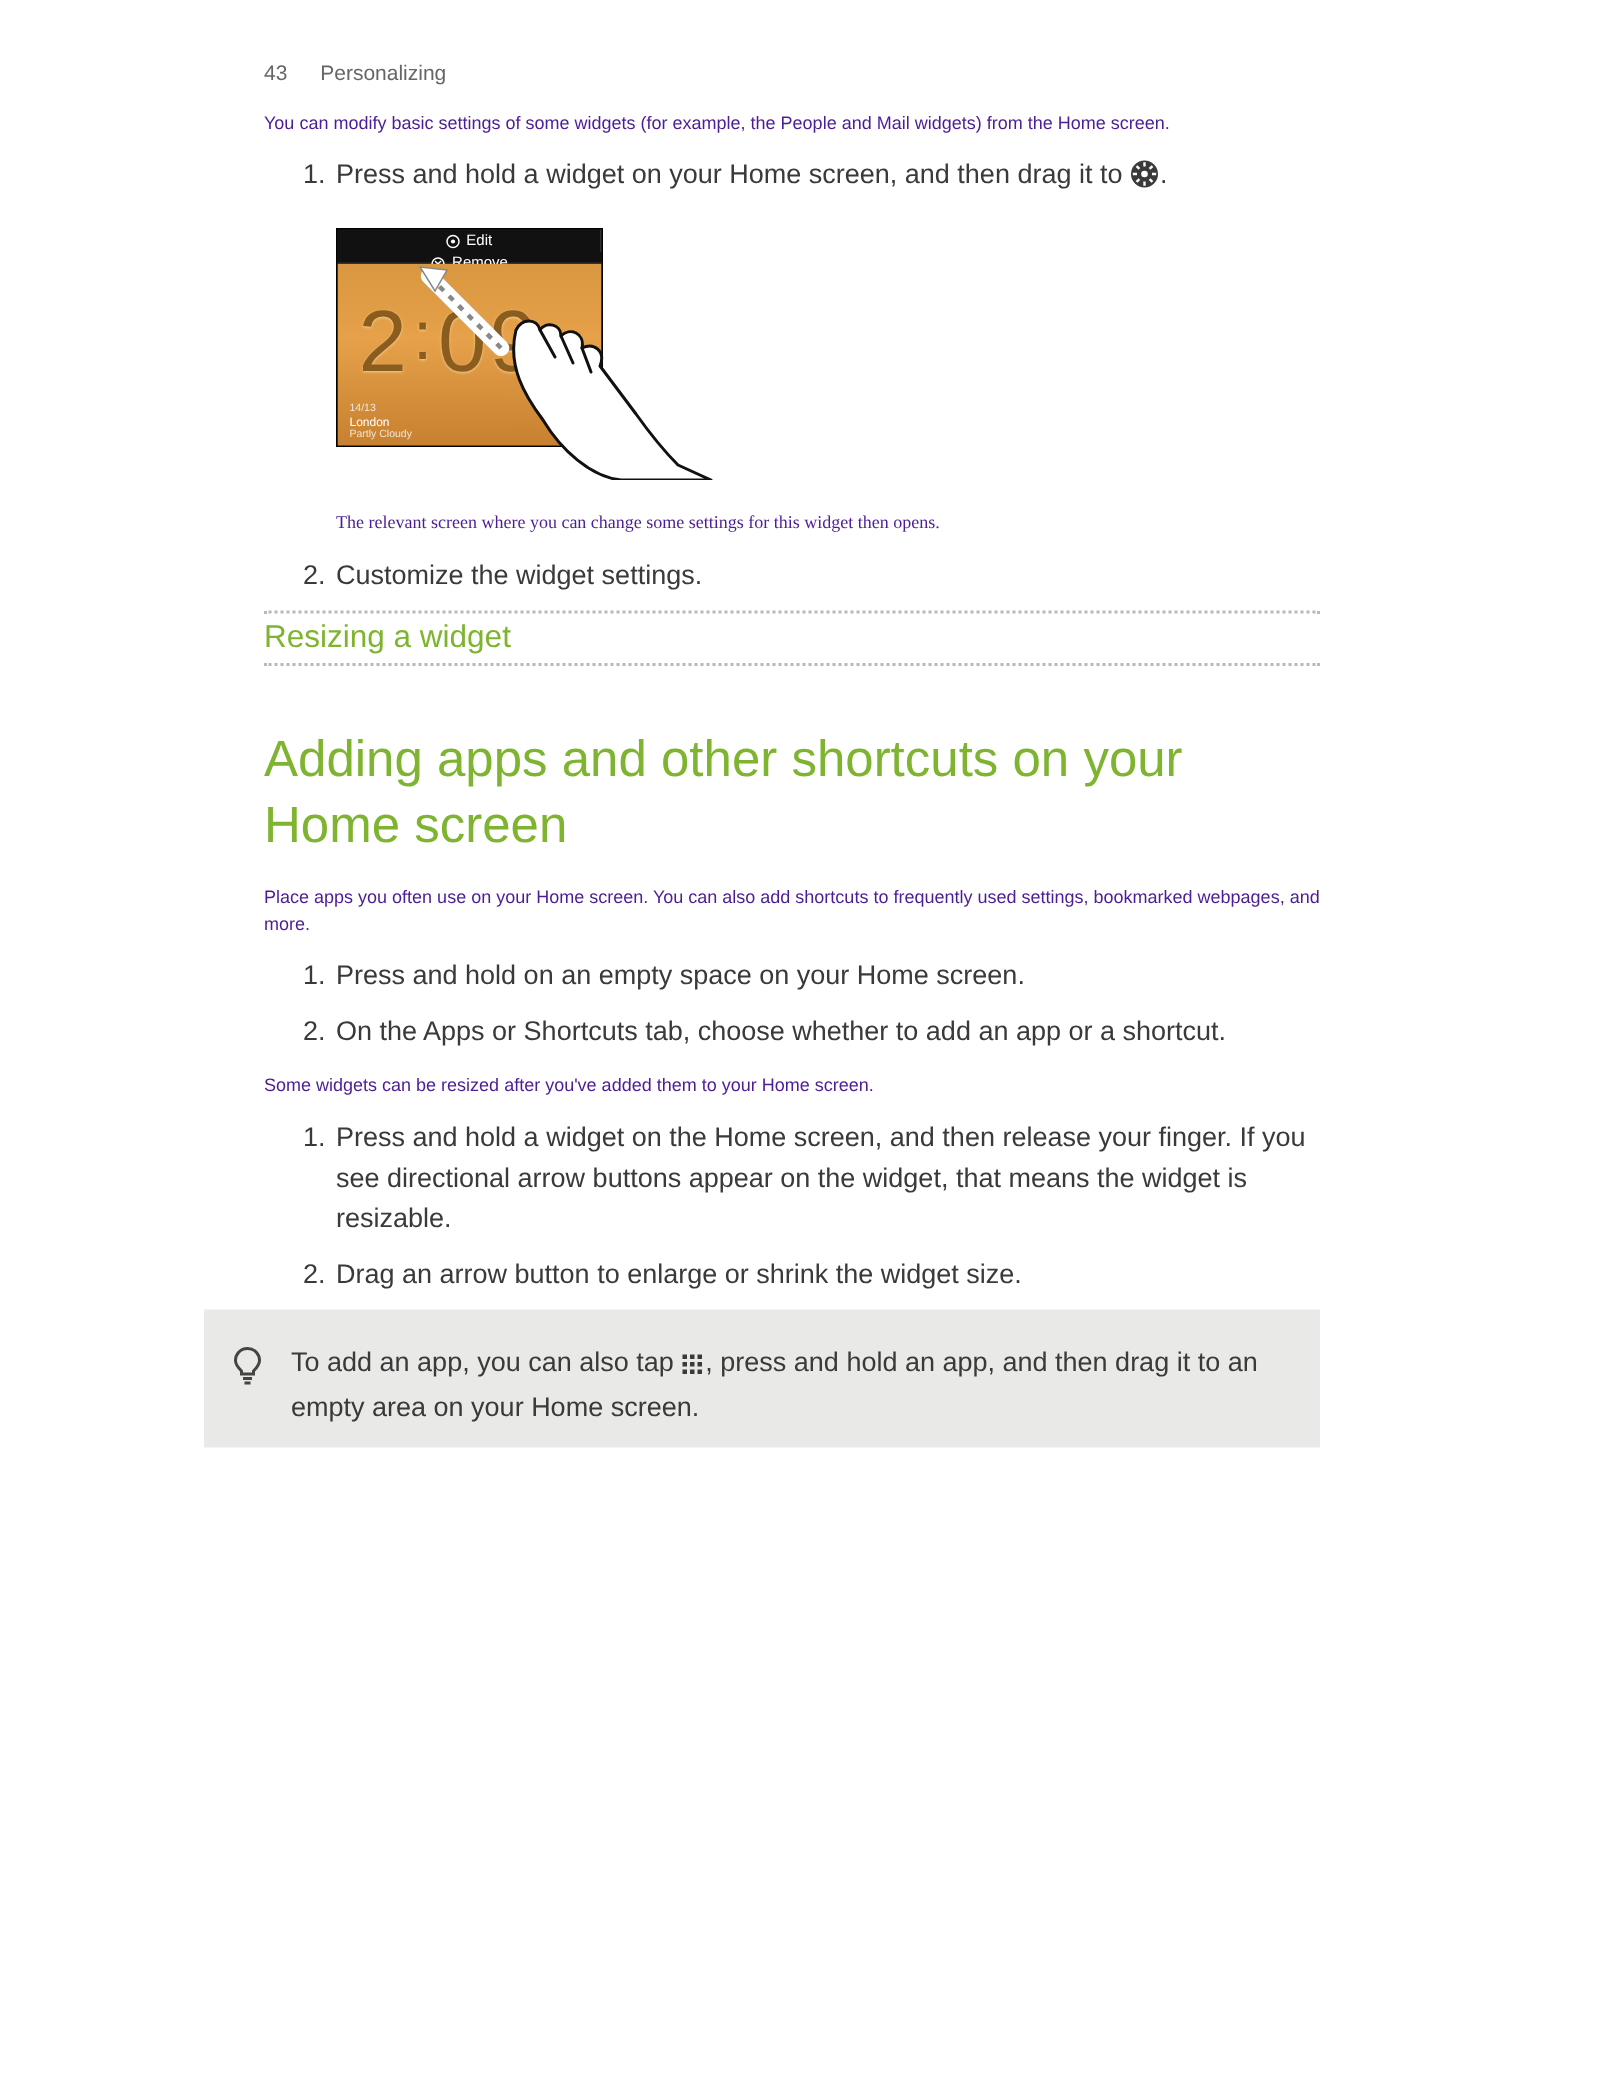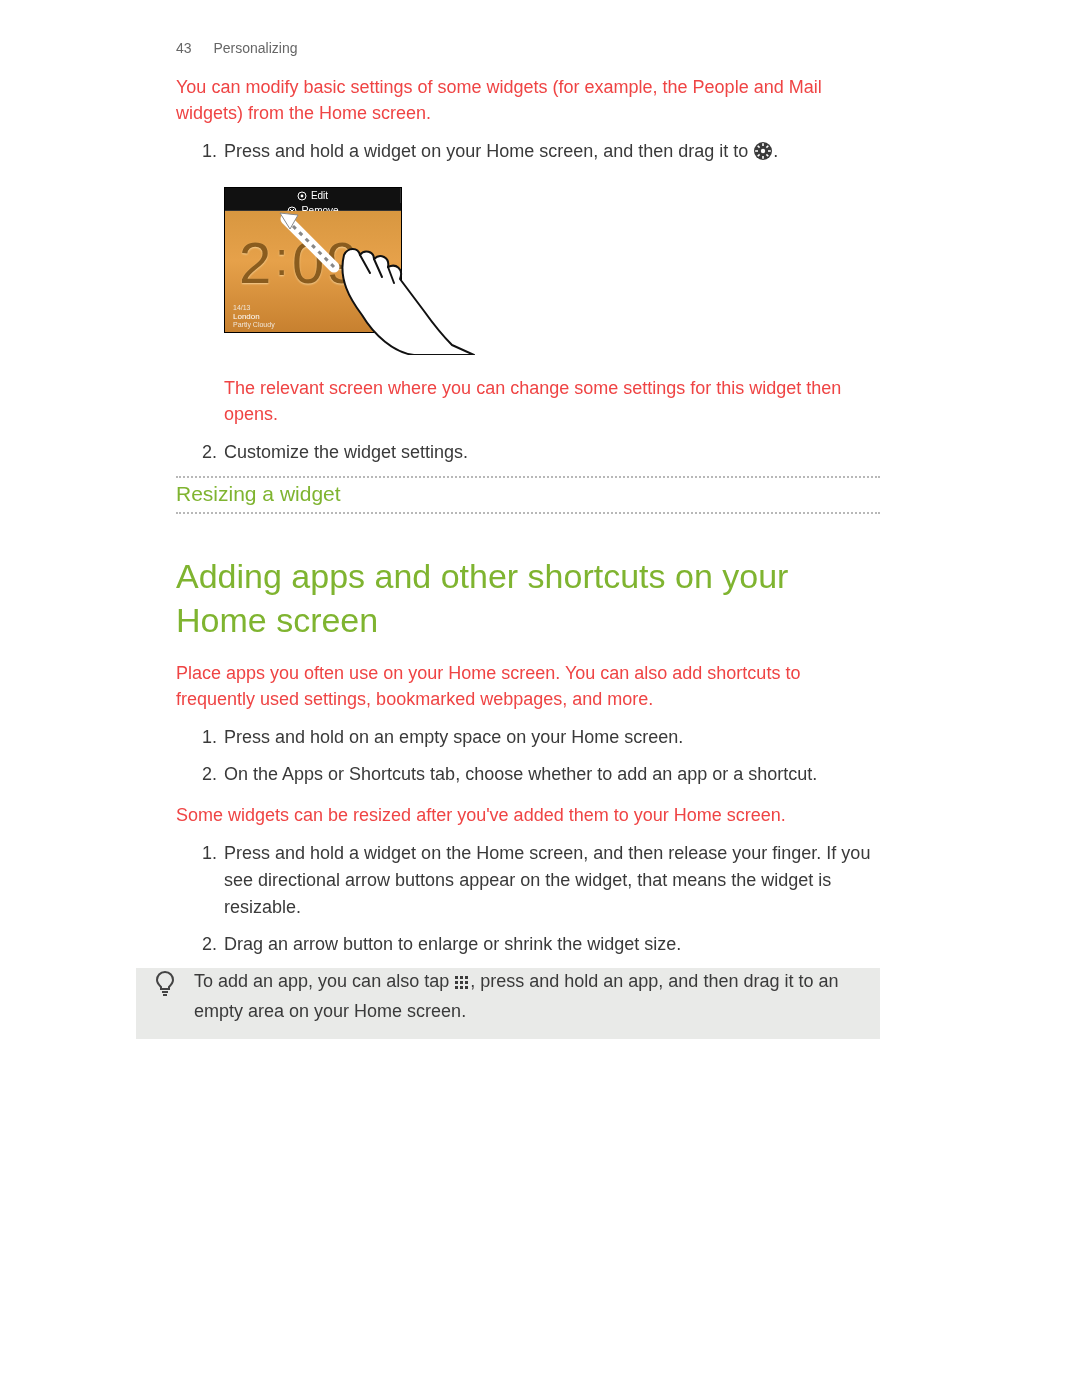--- a/index.html
+++ b/index.html
@@ -37,23 +37,23 @@
     color: #7fb430;
     font-size: 21px;
     font-weight: 400;
     margin: 0;
     border-top: 2px dotted #b8b8b8;
     border-bottom: 2px dotted #b8b8b8;
     padding: 2px 0 4px 0;
     line-height: 1.3;
   }
   .para {
-    font-size: 18px;
+    font-size: 12px;
     line-height: 1.45;
-    color: #ef4444;
+    color: #4c1d95;
     margin: 14px 0 12px 0;
   }
   ol.steps {
     margin: 10px 0 10px 0;
     padding-left: 46px;
     font-size: 18px;
     line-height: 1.5;
     color: #3a3a3a;
   }
   ol.steps > li {
@@ -71,21 +71,21 @@
     color: #7fb430;
     font-size: 34px;
     font-weight: 500;
     line-height: 1.3;
     margin: 40px 0 18px 0;
   }
   .tip-box {
     background: #e9eae8;
     margin-left: 136px;
     margin-right: 200px;
-    padding: 0 18px 14px 18px;
+    padding: 22px 18px 14px 18px;
     display: flex;
     align-items: flex-start;
     gap: 18px;
     font-size: 18px;
     line-height: 1.45;
     color: #3a3a3a;
   }
   .bulb {
     flex: 0 0 auto;
     font-size: 24px;
@@ -263,21 +263,21 @@
                        C120 158, 100 140, 88 120
                        C76 104, 64 84, 70 60 Z"></path>
 
               <path d="M86 60 L96 78" fill="none"></path>
               <path d="M100 64 L108 82" fill="none"></path>
               <path d="M114 72 L120 88" fill="none"></path>
             </g>
           </svg>
         </div>
 
-        <p class="para" style="margin-top:6px;">The relevant screen where you can change some settings for this widget then opens.</p>
+        <p class="para" style="margin-top:6px;font-family:Liberation Serif, serif;">The relevant screen where you can change some settings for this widget then opens.</p>
       </li>
       <li>Customize the widget settings.</li>
     </ol>
   </div>
 
   <div class="dotted-box" style="margin-top:2px;">
     <h3 class="sec-title">Resizing a widget</h3>
   </div>
   <div class="inner">
     <h2 class="big-title">Adding apps and other shortcuts on your Home screen</h2>

